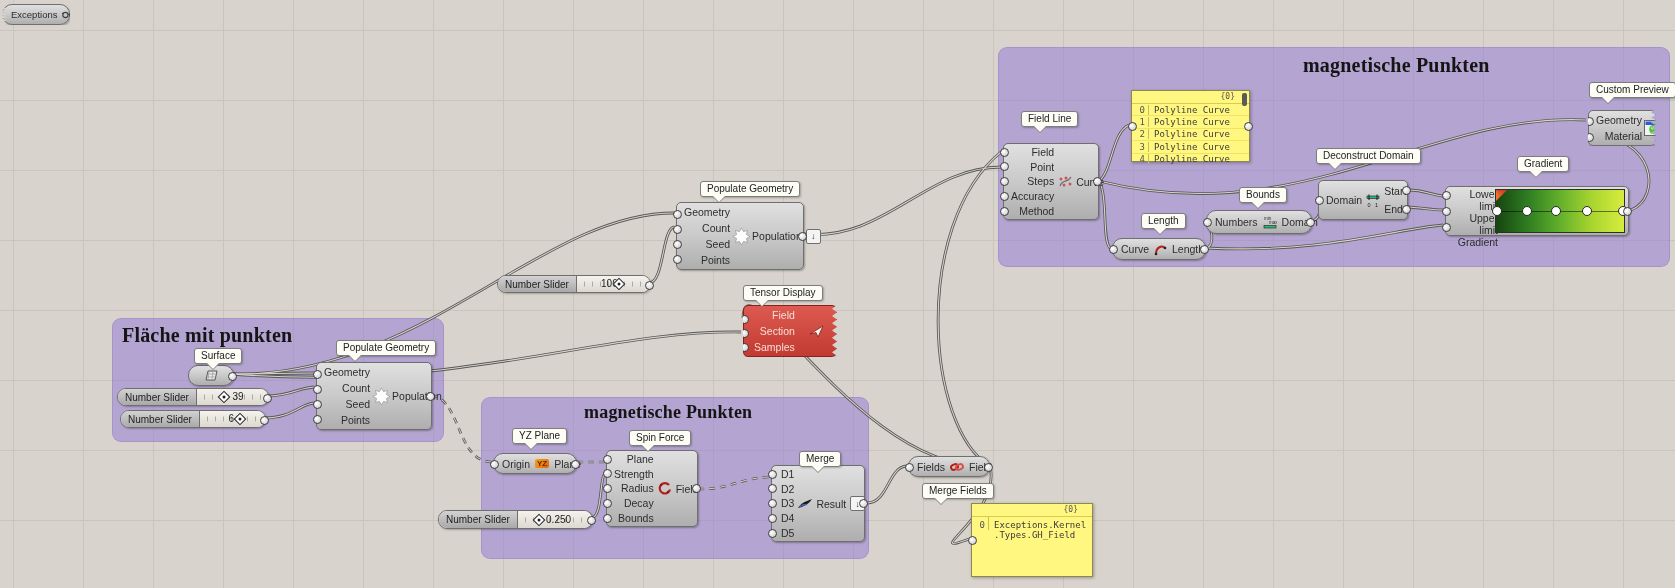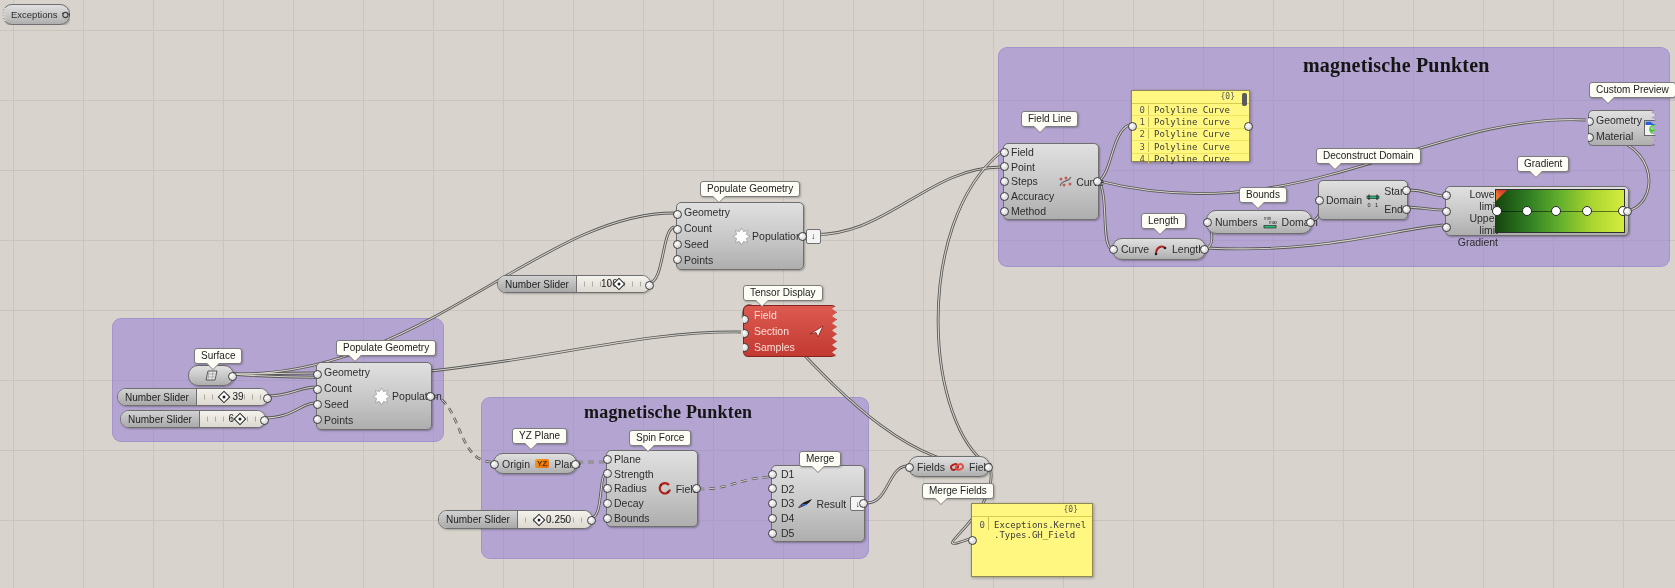--- a/index.html
+++ b/index.html
@@ -12,21 +12,21 @@
   .gtitle{position:absolute;font-weight:bold;color:#151515;letter-spacing:.2px;font-family:Liberation Serif, serif;}
   #wires{position:absolute;left:0;top:0;pointer-events:none;}
   .wo{stroke:#575757;stroke-width:2.8;fill:none;}
   .wi{stroke:#d7d3cb;stroke-width:1.1;fill:none;}
   .do{stroke:#5e5e5e;stroke-width:2.6;fill:none;stroke-dasharray:6 5;}
   .di{stroke:#d2cec6;stroke-width:1;fill:none;stroke-dasharray:6 5;}
   .comp{position:absolute;background:linear-gradient(180deg,#e0e0e0 0%,#c7c7c7 55%,#aeaeae 100%);
     border:1px solid #6f6f6f;border-radius:5px;box-shadow:1px 1px 2px rgba(0,0,0,.3);
     font-size:10.5px;color:#2d2d2d;display:flex;align-items:stretch;}
   .cap{border-radius:10px;}
-  .cin{display:flex;flex-direction:column;justify-content:space-around;padding:1px 2px 1px 7px;}
+  .cin{display:flex;flex-direction:column;justify-content:space-around;text-align:right;padding:1px 2px 1px 7px;}
   .cic{display:flex;align-items:center;justify-content:center;flex:1;min-width:18px;}
   .cout{display:flex;flex-direction:column;justify-content:space-around;text-align:left;padding:1px 7px 1px 2px;}
   .caprow{display:flex;align-items:center;justify-content:space-between;width:100%;padding:0 8px;gap:5px;}
   .nd{position:absolute;width:7px;height:7px;border:1.5px solid #3f3f3f;border-radius:50%;background:radial-gradient(circle at 35% 35%,#ffffff,#c6c6c6);z-index:4;}
   .tip{position:absolute;background:#fdfdf6;border:1px solid #7d7d7d;border-radius:3px;padding:1px 6px 2px 6px;
     font-size:10px;color:#222;box-shadow:1px 1px 2px rgba(0,0,0,.25);white-space:nowrap;z-index:6;}
   .tip::after{content:"";position:absolute;left:12px;bottom:-6px;border:6px solid transparent;border-top-color:#fdfdf6;border-bottom:0;filter:drop-shadow(0 1px 0 #7d7d7d);}
   .err{background:linear-gradient(180deg,#dd5a50,#c23a32);border-color:#87211d;color:#f7ded6;}
   .zr{clip-path:polygon(0 0,100% 0,calc(100% - 5px) 7%,100% 14%,calc(100% - 5px) 21%,100% 28%,calc(100% - 5px) 35%,100% 42%,calc(100% - 5px) 49%,100% 56%,calc(100% - 5px) 63%,100% 70%,calc(100% - 5px) 77%,100% 84%,calc(100% - 5px) 91%,100% 98%,calc(100% - 5px) 100%,0 100%);}
   .zl{clip-path:polygon(100% 0,0 0,5px 7%,0 14%,5px 21%,0 28%,5px 35%,0 42%,5px 49%,0 56%,5px 63%,0 70%,5px 77%,0 84%,5px 91%,0 98%,5px 100%,100% 100%);}
@@ -59,20 +59,21 @@
   svg.ic{display:block;}
 </style>
 </head>
 <body>
 
 <div id="canvas">
 
   <div class="group" style="left:112px;top:318px;width:330px;height:122px;"></div>
   <div class="group" style="left:481px;top:397px;width:386px;height:160px;"></div>
   <div class="group" style="left:998px;top:47px;width:670px;height:218px;"></div>
+  <div class="gtitle" style="left:122px;top:324px;font-size:20px;">Fläche mit punkten</div>
   <div class="gtitle" style="left:584px;top:402px;font-size:18px;">magnetische Punkten</div>
   <div class="gtitle" style="left:1303px;top:54px;font-size:20px;">magnetische Punkten</div>
 
   <svg id="wires" width="1675" height="588">
     <defs>
       <g id="wset">
         <path d="M232,374 C258,374 290,373 314,373"></path>
         <path d="M232,374 C420,378 540,213 674,213"></path>
         <path d="M232,374 C460,392 600,330 741,332"></path>
         <path d="M267,396 C290,396 298,388 314,387"></path>

